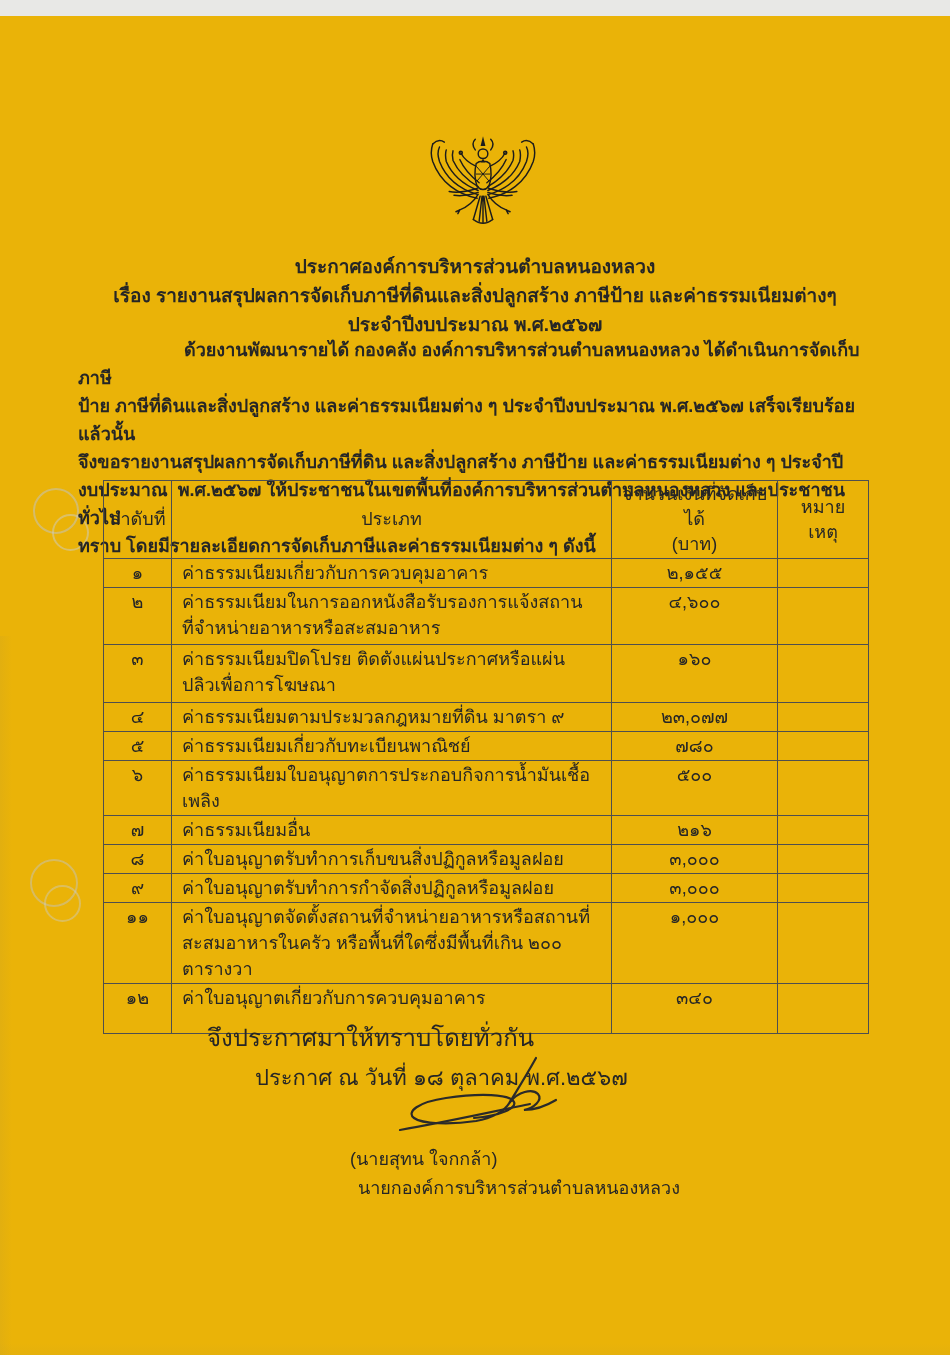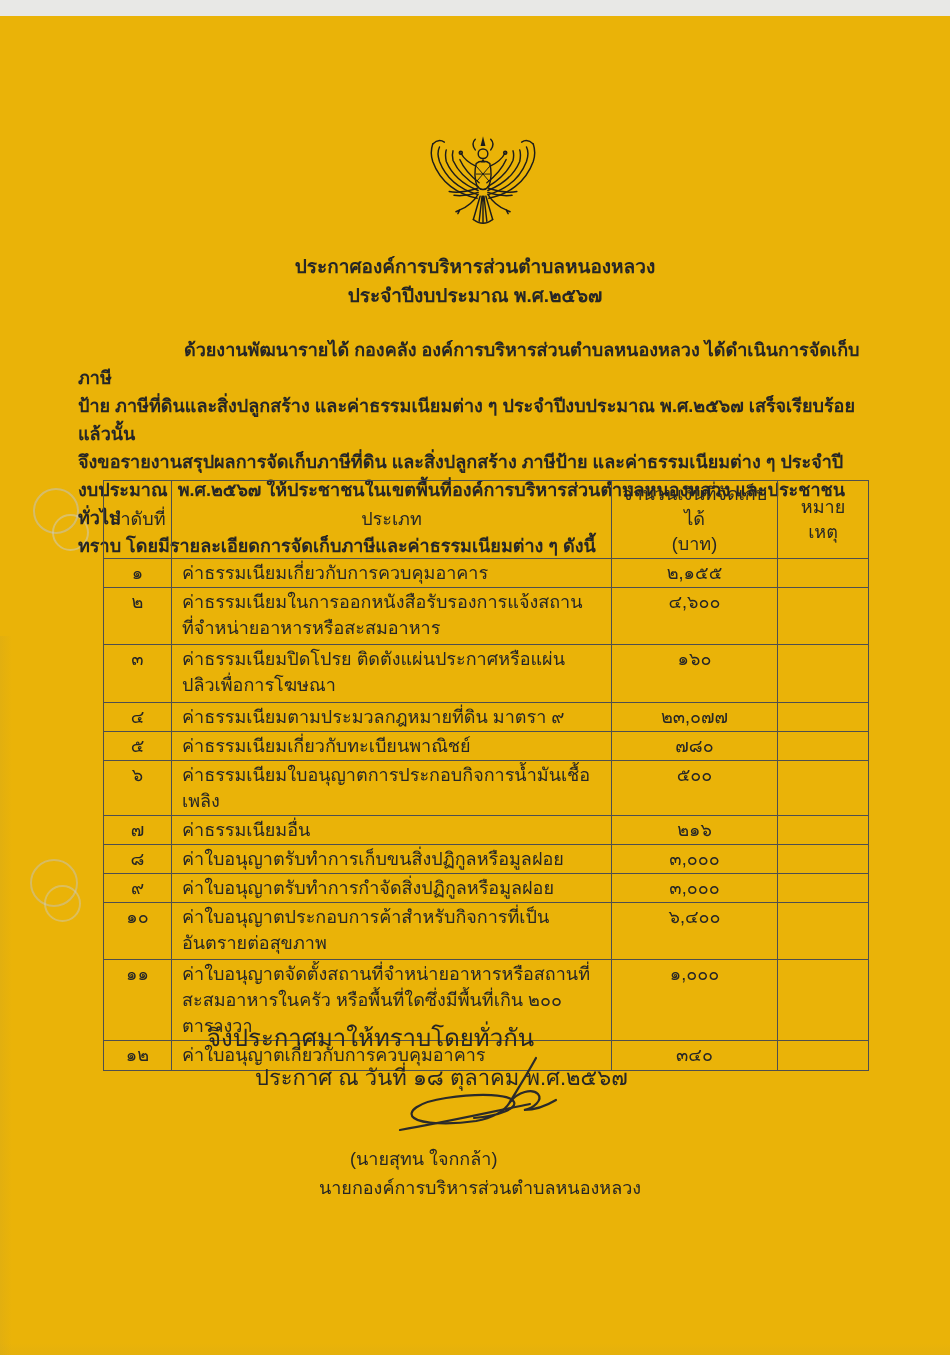--- a/index.html
+++ b/index.html
@@ -49,21 +49,21 @@
   .fees td.no  { text-align:center; }
   .fees td.type{ text-align:left; padding-left:10px; padding-right:18px; }
   .fees td.amt { text-align:center; }
   
   .announce { position:absolute; left:207px; top:1002px; font-size:24px; }
   .dateline { position:absolute; left:255px; top:1044px; font-size:22px; }
   .signature-svg { position:absolute; left:388px; top:1038px; width:200px; height:95px; }
   .signer-name { position:absolute; left:350px; top:1128px; width:300px;
     font-size:18px; }
   .signer-title { position:absolute; left:280px; top:1157px; width:400px;
-    text-align:center; font-size:18px; }
+    text-align:right; font-size:18px; }
 </style>
 </head>
 <body>
 
 <div class="page">
 
   <div class="hole a1"></div>
   <div class="hole a2"></div>
   <div class="hole b1"></div>
   <div class="hole b2"></div>
@@ -107,20 +107,21 @@
 
     <path d="M55,62 C50,70 44,75 36,78 M36,78 l-4,2 M36,78 l-2,4"></path>
     <path d="M65,62 C70,70 76,75 84,78 M84,78 l4,2 M84,78 l2,4"></path>
 
     <path d="M57,64 L50,88 M59,64 L56,90 M60,64 L60,91 M61,64 L64,90 M63,64 L70,88"></path>
     <path d="M50,88 Q60,96 70,88"></path>
   </svg>
 
   <div class="titles">
     <div>ประกาศองค์การบริหารส่วนตำบลหนองหลวง</div>
+    <div>เรื่อง รายงานสรุปผลการจัดเก็บภาษีที่ดินและสิ่งปลูกสร้าง ภาษีป้าย และค่าธรรมเนียมต่างๆ</div>
     <div>ประจำปีงบประมาณ พ.ศ.๒๕๖๗</div>
   </div>
 
   <div class="body-par">
     <div class="ln indent">ด้วยงานพัฒนารายได้ กองคลัง องค์การบริหารส่วนตำบลหนองหลวง ได้ดำเนินการจัดเก็บภาษี</div>
     <div class="ln">ป้าย ภาษีที่ดินและสิ่งปลูกสร้าง และค่าธรรมเนียมต่าง ๆ ประจำปีงบประมาณ พ.ศ.๒๕๖๗ เสร็จเรียบร้อยแล้วนั้น</div>
     <div class="ln">จึงขอรายงานสรุปผลการจัดเก็บภาษีที่ดิน และสิ่งปลูกสร้าง ภาษีป้าย และค่าธรรมเนียมต่าง ๆ ประจำปี</div>
     <div class="ln">งบประมาณ  พ.ศ.๒๕๖๗ ให้ประชาชนในเขตพื้นที่องค์การบริหารส่วนตำบลหนองหลวง และประชาชนทั่วไป</div>
     <div class="ln">ทราบ โดยมีรายละเอียดการจัดเก็บภาษีและค่าธรรมเนียมต่าง ๆ ดังนี้</div>
   </div>
@@ -195,26 +196,20 @@
         <td class="amt">๓,๐๐๐</td>
         <td class="rem"></td>
       </tr>
       <tr>
         <td class="no">๙</td>
         <td class="type">ค่าใบอนุญาตรับทำการกำจัดสิ่งปฏิกูลหรือมูลฝอย</td>
         <td class="amt">๓,๐๐๐</td>
         <td class="rem"></td>
       </tr>
       <tr>
-        <td class="no">๑๐</td>
-        <td class="type">ค่าใบอนุญาตประกอบการค้าสำหรับกิจการที่เป็นอันตรายต่อสุขภาพ</td>
-        <td class="amt">๖,๔๐๐</td>
-        <td class="rem"></td>
-      </tr>
-      <tr>
         <td class="no">๑๑</td>
         <td class="type">ค่าใบอนุญาตจัดตั้งสถานที่จำหน่ายอาหารหรือสถานที่สะสมอาหารในครัว หรือพื้นที่ใดซึ่งมีพื้นที่เกิน ๒๐๐ ตารางวา</td>
         <td class="amt">๑,๐๐๐</td>
         <td class="rem"></td>
       </tr>
       <tr>
         <td class="no">๑๒</td>
         <td class="type">ค่าใบอนุญาตเกี่ยวกับการควบคุมอาคาร</td>
         <td class="amt">๓๔๐</td>
         <td class="rem"></td>

